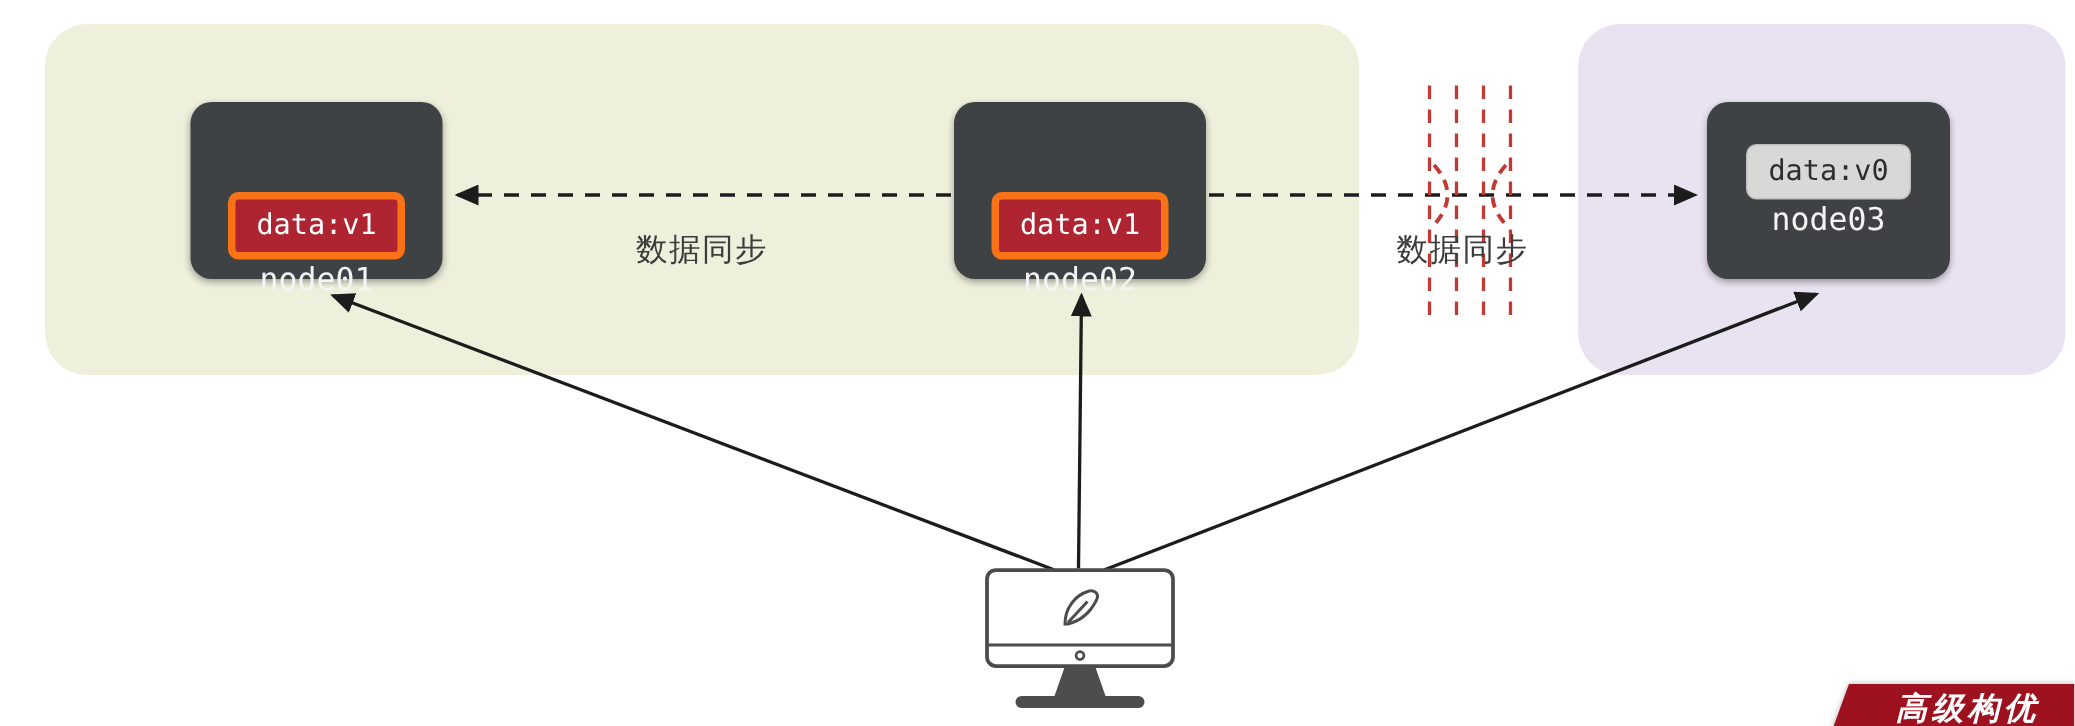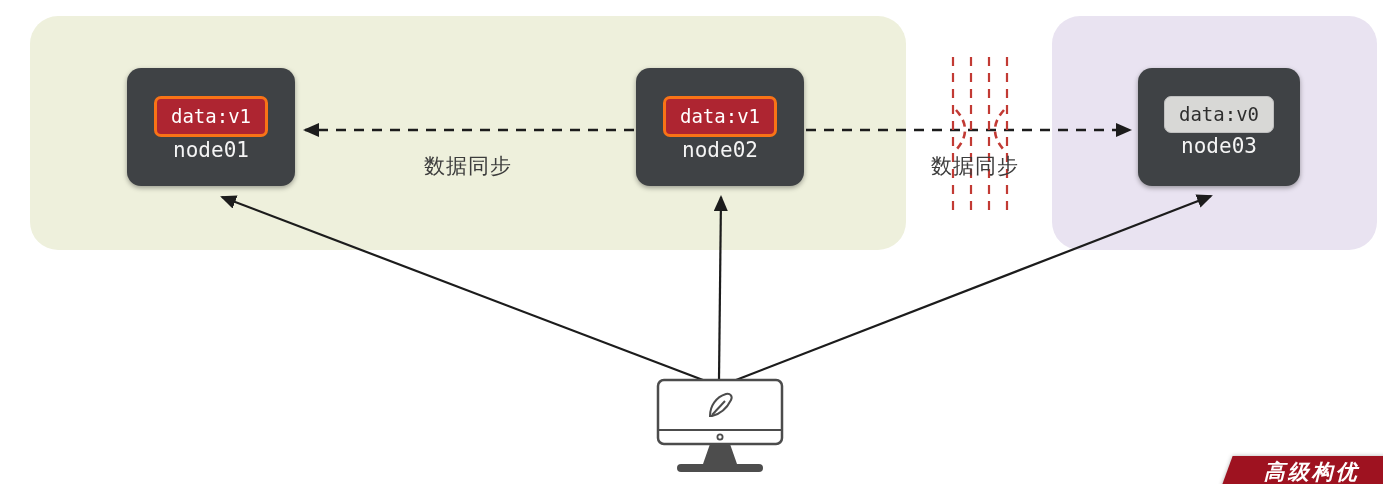--- a/index.html
+++ b/index.html
@@ -19,21 +19,21 @@
     display:flex;flex-direction:column;align-items:center;
     padding-top:28px;box-sizing:border-box;
   }
   #node1{left:127px;top:68px;}
   #node2{left:636px;top:68px;}
   #node3{left:1138px;top:68px;width:162px;}
   .badge{
     font-family:"DejaVu Sans Mono",monospace;font-size:19px;line-height:1;
     padding:8px 14px;border-radius:7px;white-space:nowrap;
   }
-  .badge-red{background:#ae2531;color:#ffffff;border:3px solid #f97316;}
+  .badge-red{background:#ae2531;color:#ffffff;border:5px solid #f97316;margin-top:32px;}
   .badge-gray{background:#d8d8d6;color:#2e2e2e;border:1px solid #bfbfbf;}
   .node-name{
     margin-top:1px;font-family:"DejaVu Sans Mono",monospace;
     font-size:21px;color:#f4f4f4;
   }
 
   .sync-label{
     position:absolute;top:152px;width:140px;text-align:center;
     font-size:21px;color:#3c3c3c;letter-spacing:1px;
   }

